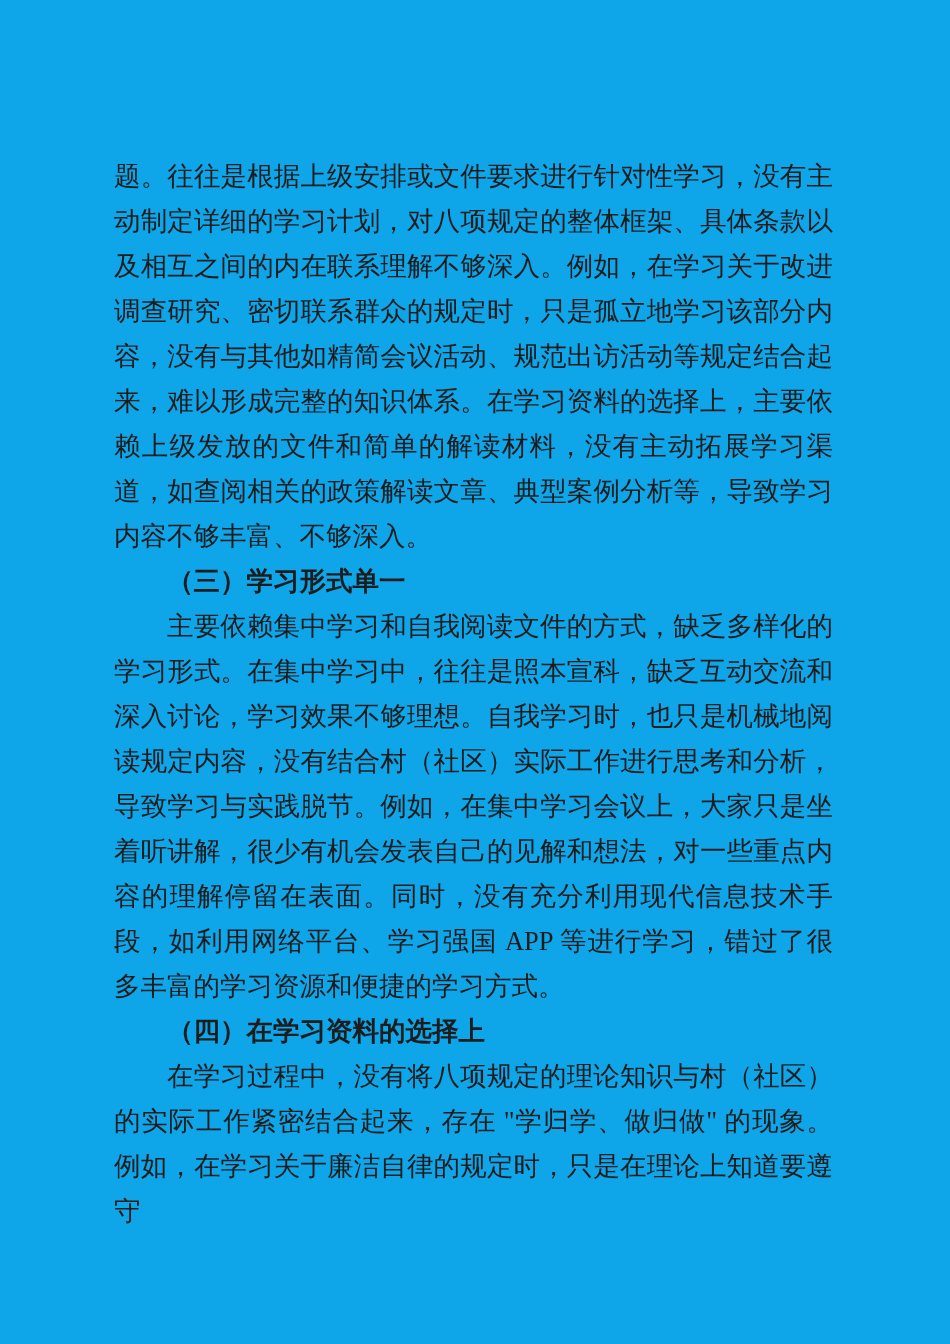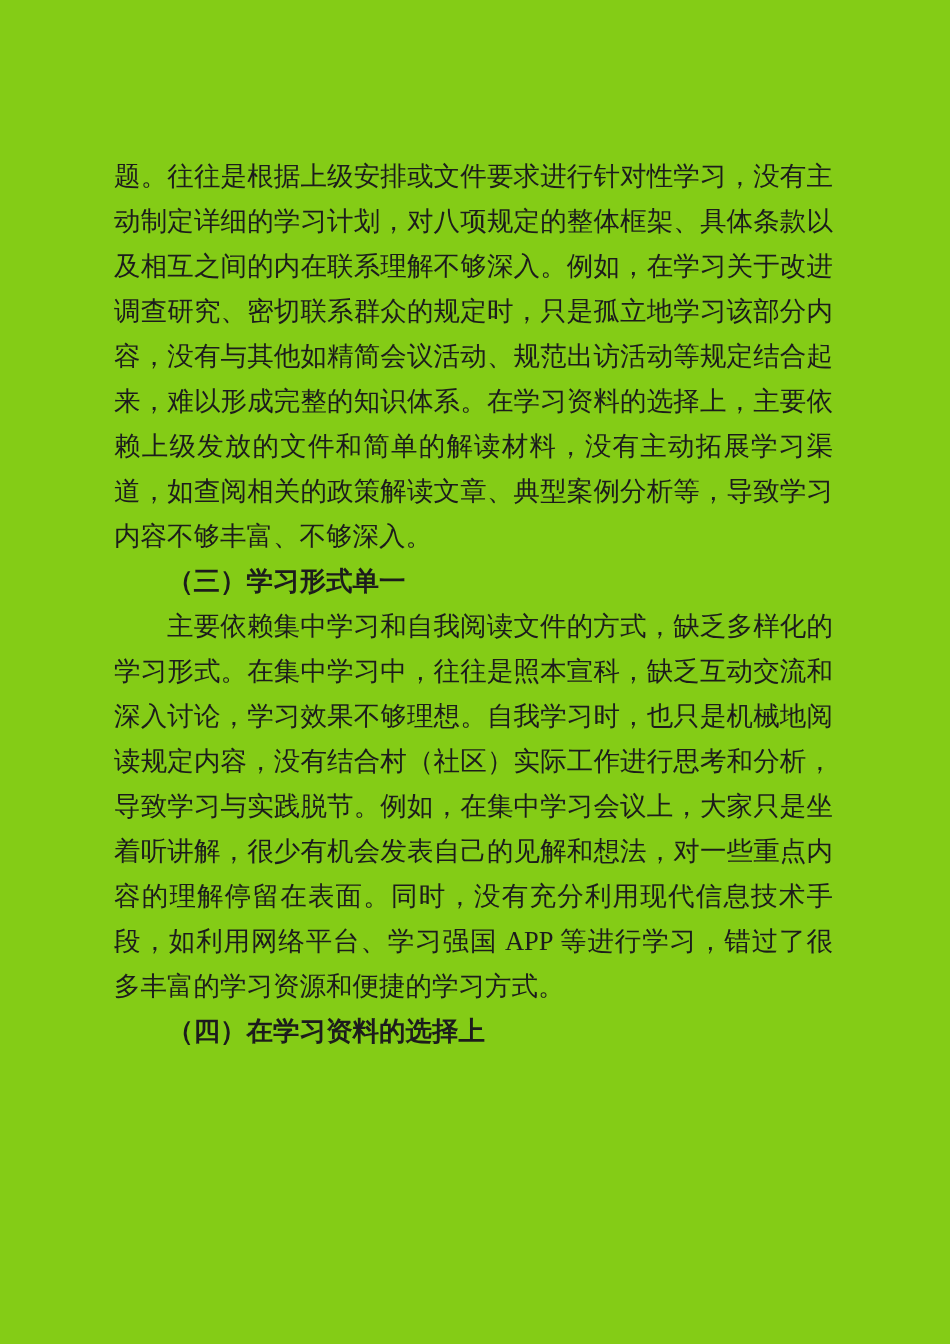--- a/index.html
+++ b/index.html
@@ -4,21 +4,21 @@
 <style>
   html, body {
     margin: 0;
     padding: 0;
     background: #ffffff;
   }
   .page {
     position: relative;
     width: 950px;
     height: 1344px;
-    background: #84cc16;
+    background: #0ea5e9;
     overflow: hidden;
   }
   .doc-body {
     position: absolute;
     left: 114px;
     top: 154px;
     width: 719px;
     font-family: "Liberation Serif", "DejaVu Serif", serif;
     font-size: 26.5px;
     line-height: 45px;
@@ -43,14 +43,15 @@
 </style>
 </head>
 <body>
 
 <div class="page">
   <div class="doc-body">
     <p class="para-noindent">题。往往是根据上级安排或文件要求进行针对性学习，没有主动制定详细的学习计划，对八项规定的整体框架、具体条款以及相互之间的内在联系理解不够深入。例如，在学习关于改进调查研究、密切联系群众的规定时，只是孤立地学习该部分内容，没有与其他如精简会议活动、规范出访活动等规定结合起来，难以形成完整的知识体系。在学习资料的选择上，主要依赖上级发放的文件和简单的解读材料，没有主动拓展学习渠道，如查阅相关的政策解读文章、典型案例分析等，导致学习内容不够丰富、不够深入。</p>
     <p class="doc-heading">（三）学习形式单一</p>
     <p class="para-indent">主要依赖集中学习和自我阅读文件的方式，缺乏多样化的学习形式。在集中学习中，往往是照本宣科，缺乏互动交流和深入讨论，学习效果不够理想。自我学习时，也只是机械地阅读规定内容，没有结合村（社区）实际工作进行思考和分析，导致学习与实践脱节。例如，在集中学习会议上，大家只是坐着听讲解，很少有机会发表自己的见解和想法，对一些重点内容的理解停留在表面。同时，没有充分利用现代信息技术手段，如利用网络平台、学习强国 APP 等进行学习，错过了很多丰富的学习资源和便捷的学习方式。</p>
     <p class="doc-heading">（四）在学习资料的选择上</p>
+    <p class="para-indent">在学习过程中，没有将八项规定的理论知识与村（社区）的实际工作紧密结合起来，存在 "学归学、做归做" 的现象。例如，在学习关于廉洁自律的规定时，只是在理论上知道要遵守</p>
   </div>
 </div>
 
 </body></html>

